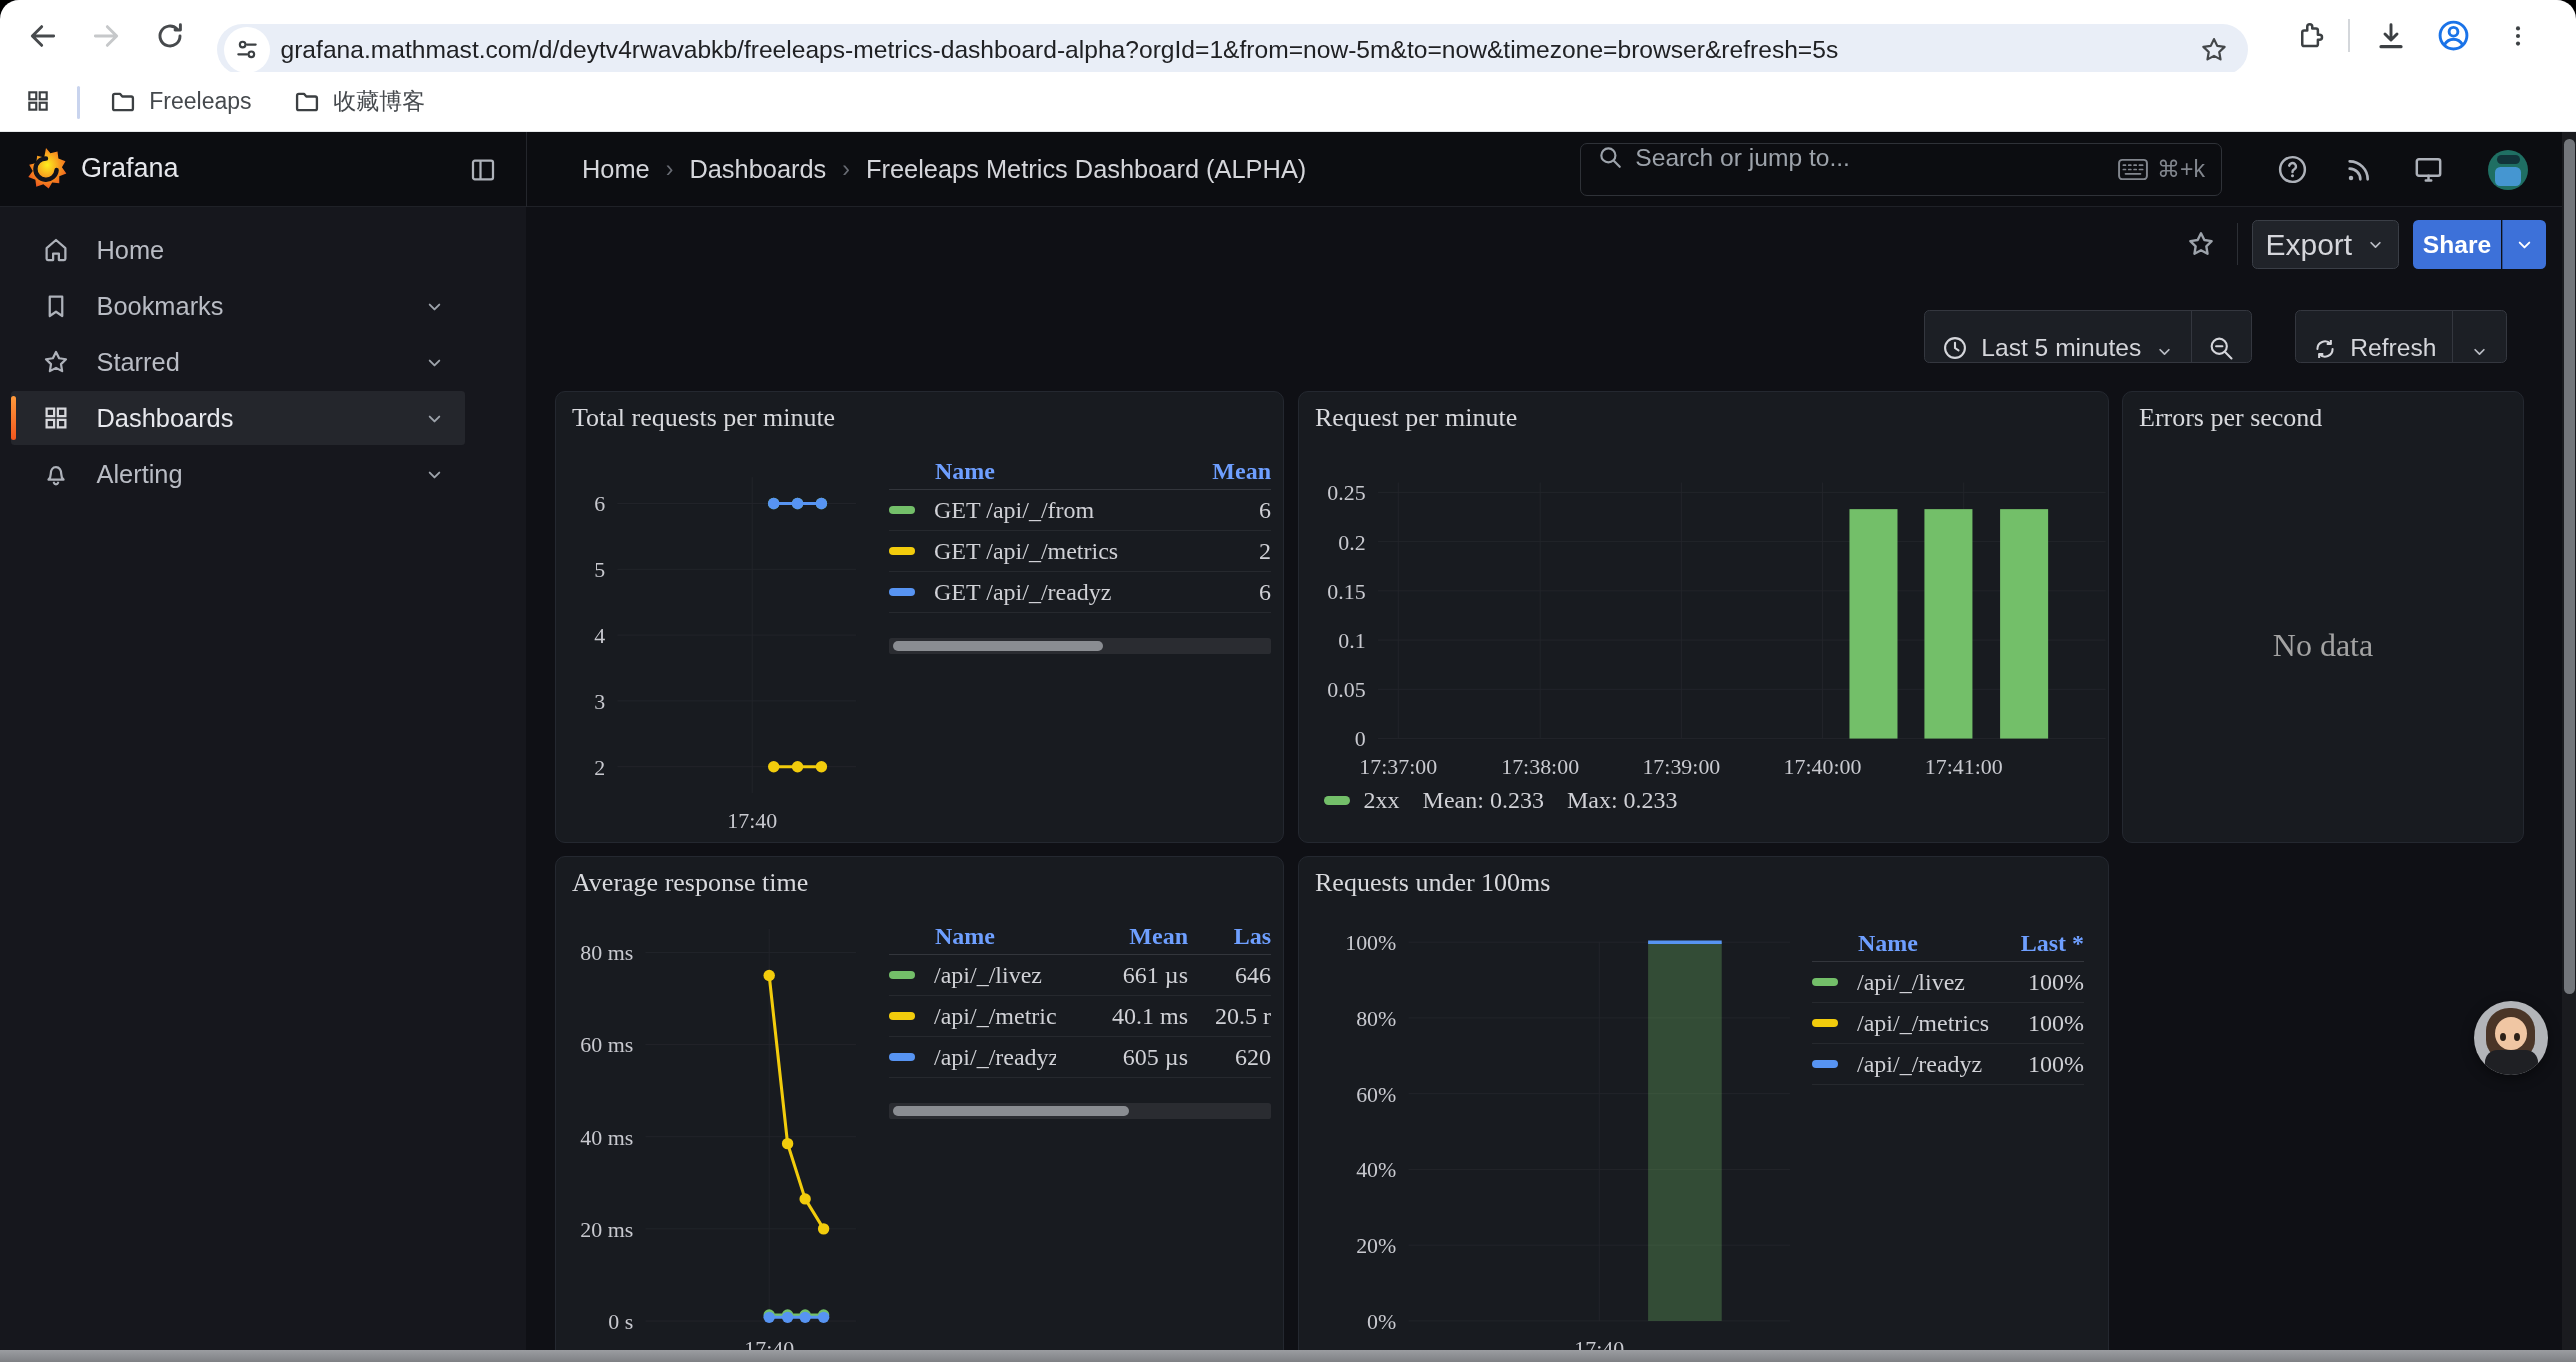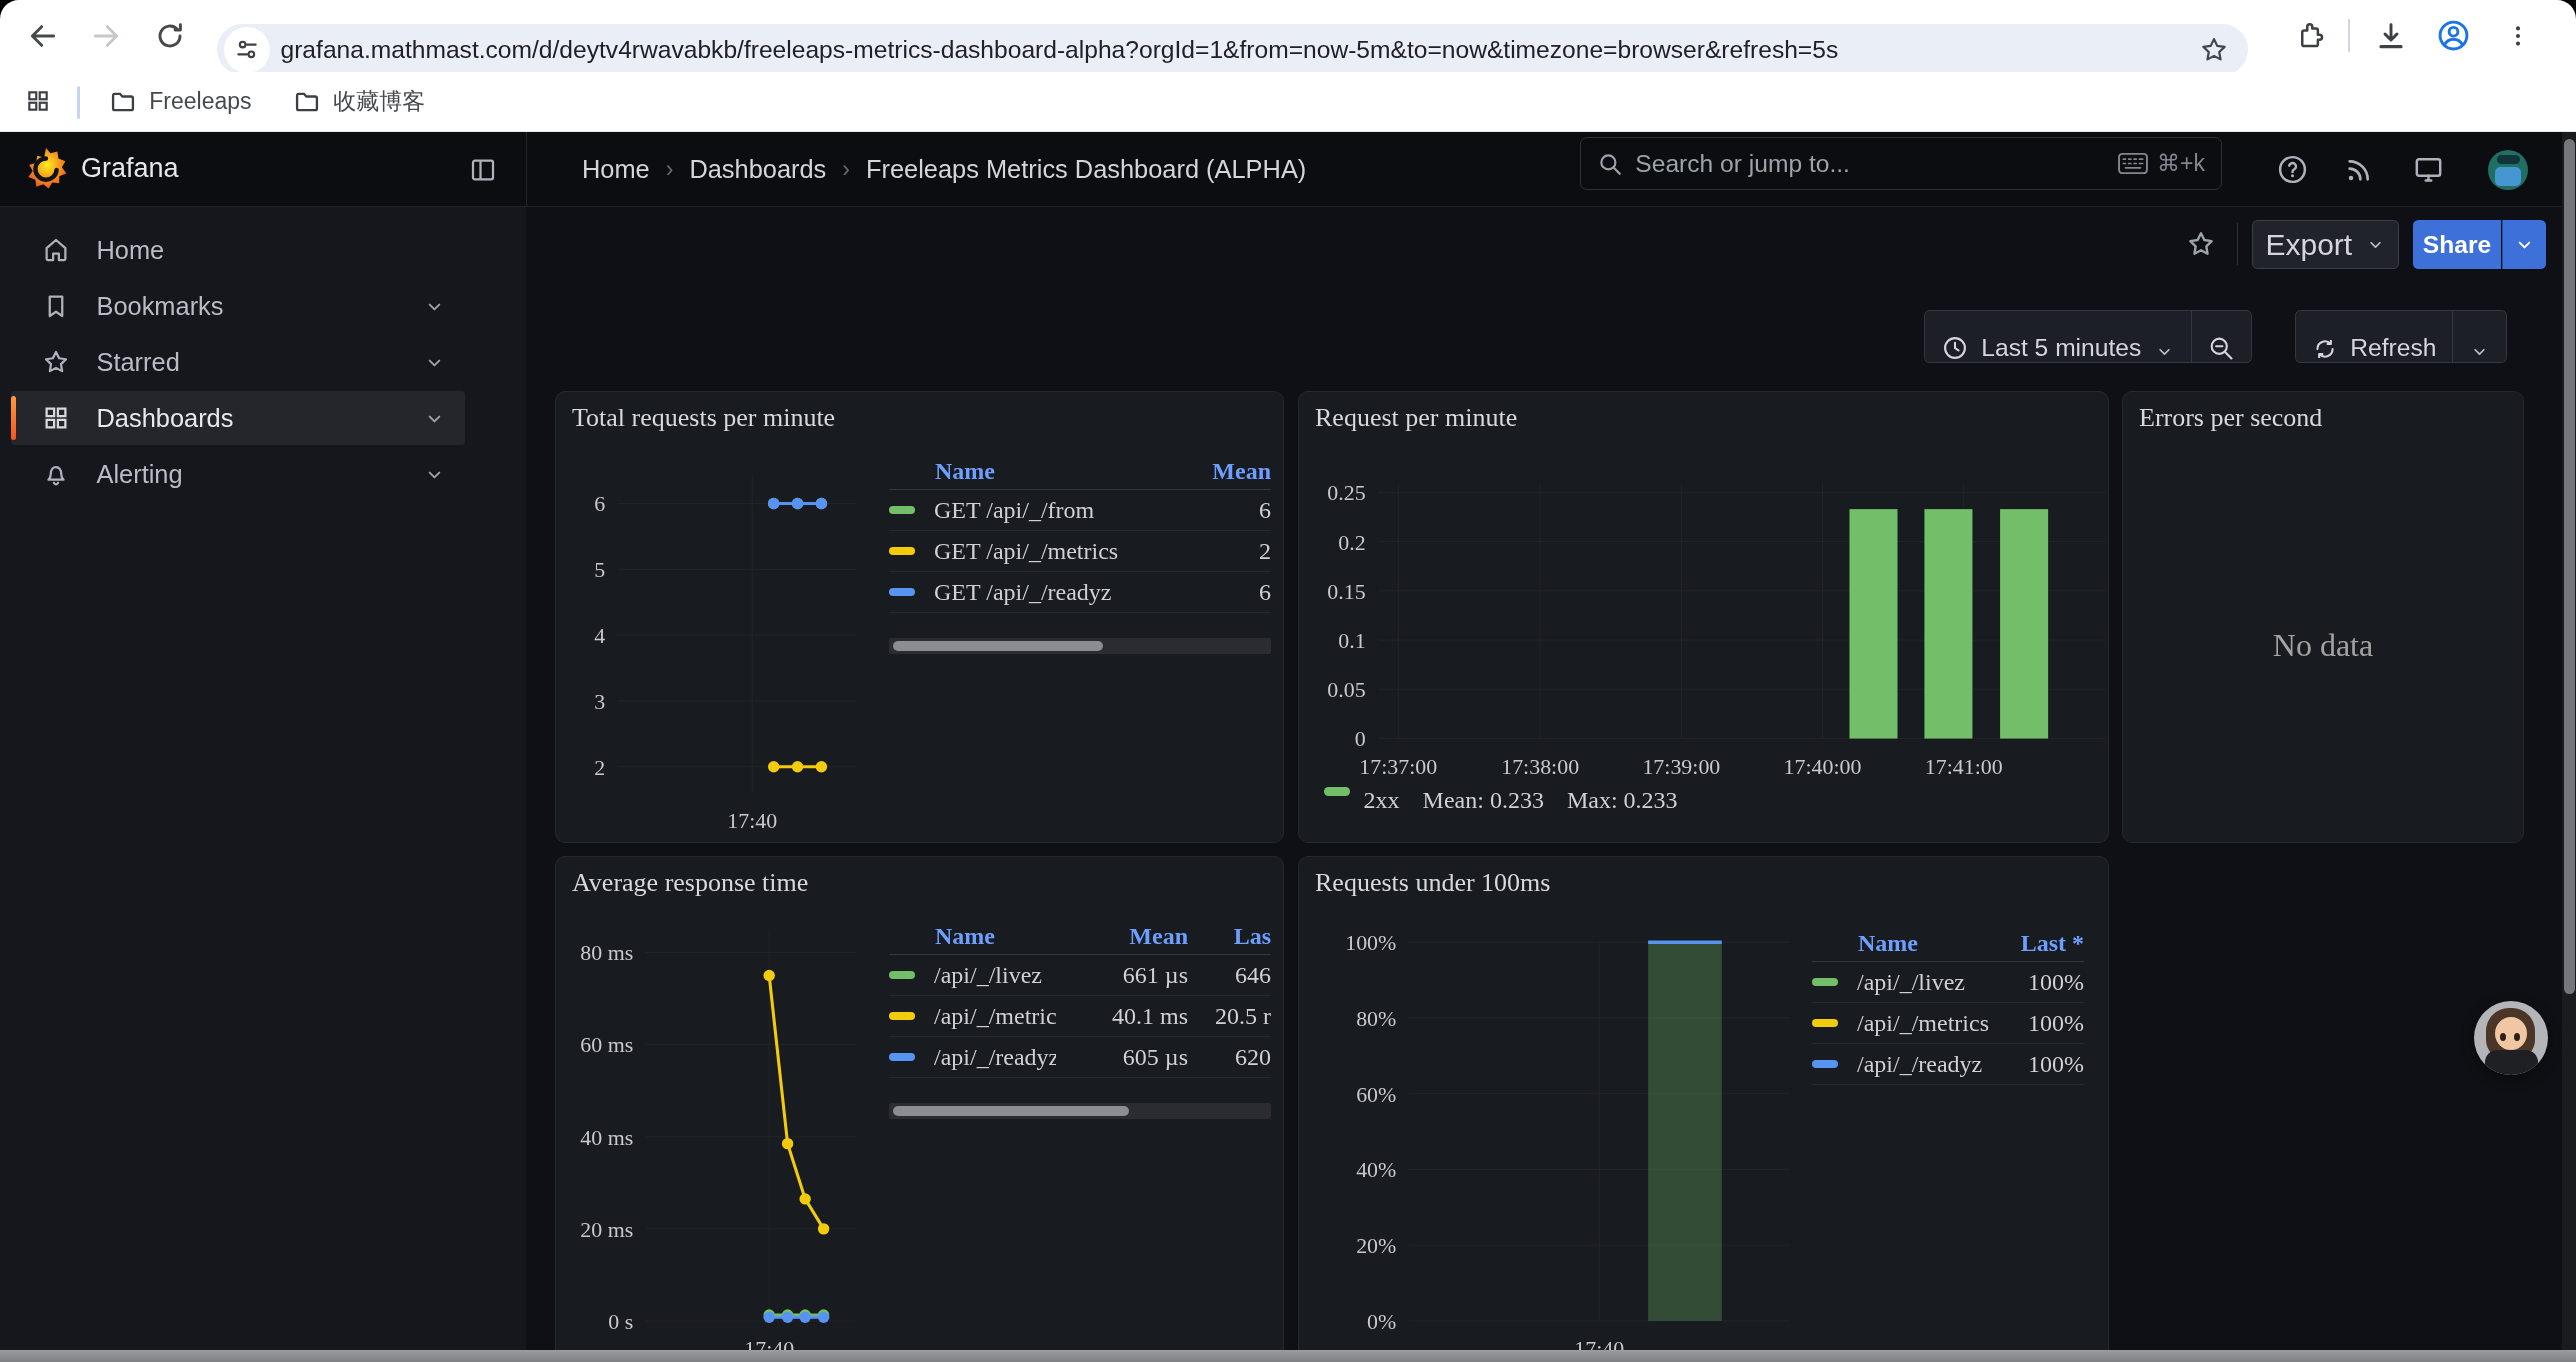--- a/index.html
+++ b/index.html
@@ -16,21 +16,21 @@
   .bm-item { position:absolute; top:8.8px; height:42px; display:flex; align-items:center; gap:12.3px; padding:0 14px; border-radius:21px; font-size:23px; color:#45494d; }
   .vdiv-light { position:absolute; width:2.6px; background:#c9d4ee; border-radius:1.8px; }
 
   
   .grafana { position:absolute; left:0; top:132px; width:2576px; height:1231px; background:#0f1015; }
   .gnav { position:absolute; left:0; top:0; width:2576px; height:75px; background:#0c0d11; border-bottom:0.9px solid #1f2127; }
   .brand { position:absolute; left:81px; top:21px; font-size:27px; color:#e6e7ec; font-weight:500; }
   .gnav-div { position:absolute; left:526px; top:0; width:0.9px; height:75px; background:#24262c; }
   .crumbs { position:absolute; left:582px; top:0; height:75px; display:flex; align-items:center; gap:16px; font-size:25.4px; color:#d5d6db; }
   .crumb-sep { color:#686b73; font-size:23px; }
-  .searchbox { position:absolute; left:1580px; top:5px; width:642px; height:53px; background:#0c0d11; border:0.9px solid #2f3238; border-radius:7px; display:flex; align-items:center; padding:0 16px; gap:12.3px; }
+  .searchbox { position:absolute; left:1580px; top:11px; width:642px; height:53px; background:#0c0d11; border:0.9px solid #2f3238; border-radius:7px; display:flex; padding:0 16px; gap:12.3px; }
   .searchbox .ph { font-size:24.6px; color:#9da3ab; flex:1; }
   .kbd-hint { display:flex; align-items:center; gap:8.8px; color:#82868e; font-size:23px; }
   .gnav-icon { position:absolute; top:18.4px; width:39px; height:39px; display:flex; align-items:center; justify-content:center; }
   .avatar-nav { position:absolute; left:2488px; top:17.5px; width:40px; height:40px; border-radius:50%; background:#1f6f63; overflow:hidden; }
 
   .sidebar { position:absolute; left:0; top:75px; width:526px; height:1156px; background:#16171d; border-radius:0 0 0 14px; }
   .side-item { position:absolute; left:10.5px; width:454px; height:54px; border-radius:3.5px; display:flex; align-items:center; color:#b9bcc4; font-size:25.4px; }
   .side-item .s-icon { width:30px; margin-left:30px; display:flex; }
   .side-item .s-label { margin-left:26px; flex:1; }
   .side-item .s-chev { margin-right:19px; display:flex; }
@@ -438,21 +438,21 @@
             <text x="436.10999999999996" y="435" text-anchor="middle" fill="#c8c9cf" font-size="25">17:39:00</text>
             <line x1="597.13" x2="597.13" y1="103" y2="395" stroke="#23262c" stroke-width="1"></line>
             <text x="597.13" y="435" text-anchor="middle" fill="#c8c9cf" font-size="25">17:40:00</text>
             <line x1="758.1500000000001" x2="758.1500000000001" y1="103" y2="395" stroke="#23262c" stroke-width="1"></line>
             <text x="758.1500000000001" y="435" text-anchor="middle" fill="#c8c9cf" font-size="25">17:41:00</text>
             <rect x="627.84" y="133.32307692307694" width="54.78" height="261.67692307692306" fill="#73BF69"></rect>
             <rect x="713.33" y="133.32307692307694" width="54.78" height="261.67692307692306" fill="#73BF69"></rect>
             <rect x="799.65" y="133.32307692307694" width="54.78" height="261.67692307692306" fill="#73BF69"></rect>
           </svg>
         <div class="inline-legend" style="left:24.6px;top:395px">
-          <span style="display:flex;align-items:flex-start;gap:14px">
+          <span style="display:flex;align-items:center;gap:14px">
             <span class="lg-marker" style="margin:0;background:#73BF69"></span>
             <span>2xx</span>
           </span>
           <span>Mean: 0.233</span>
           <span>Max: 0.233</span>
         </div>
       </div>
 
       <div class="panel" id="p3" style="left:1596px;top:184px;width:402px;height:452px">
         <div class="panel-title">Errors per second</div>

